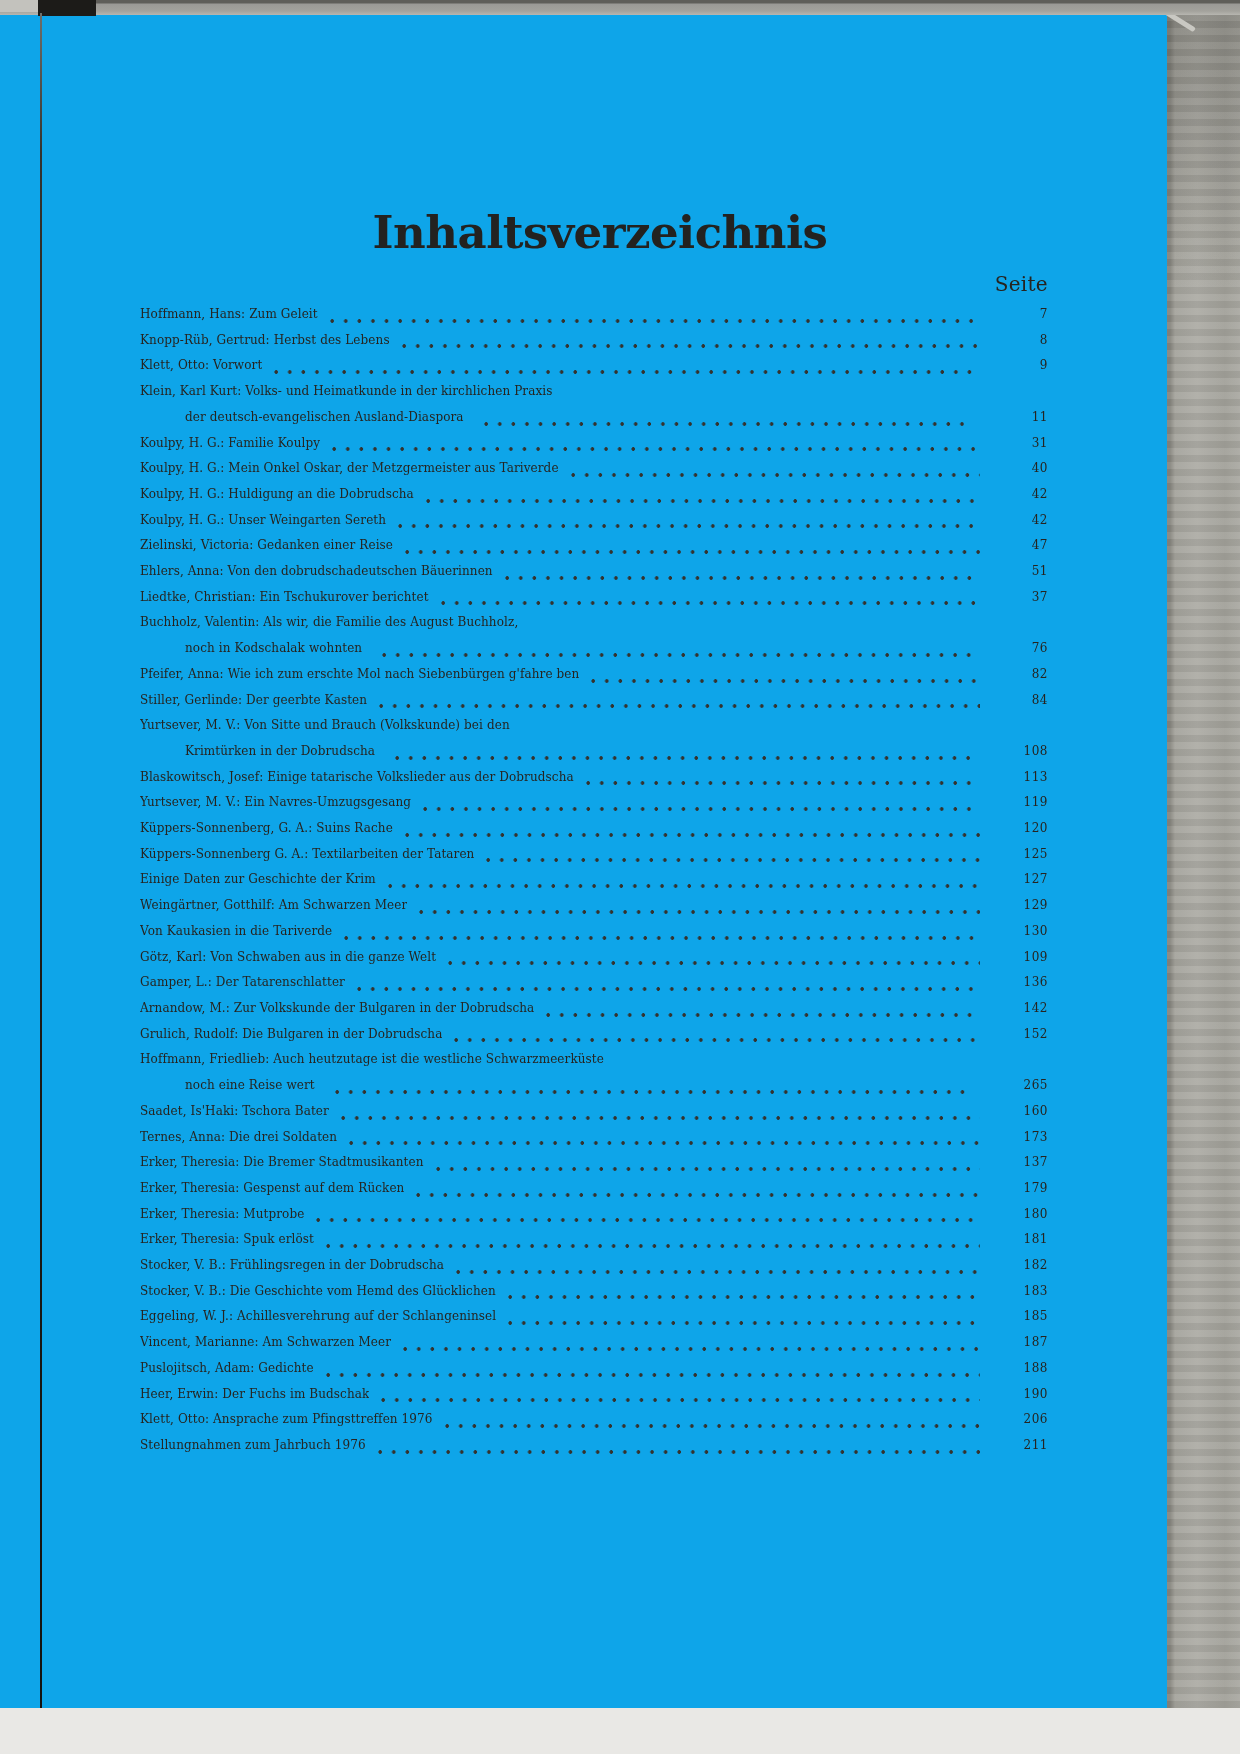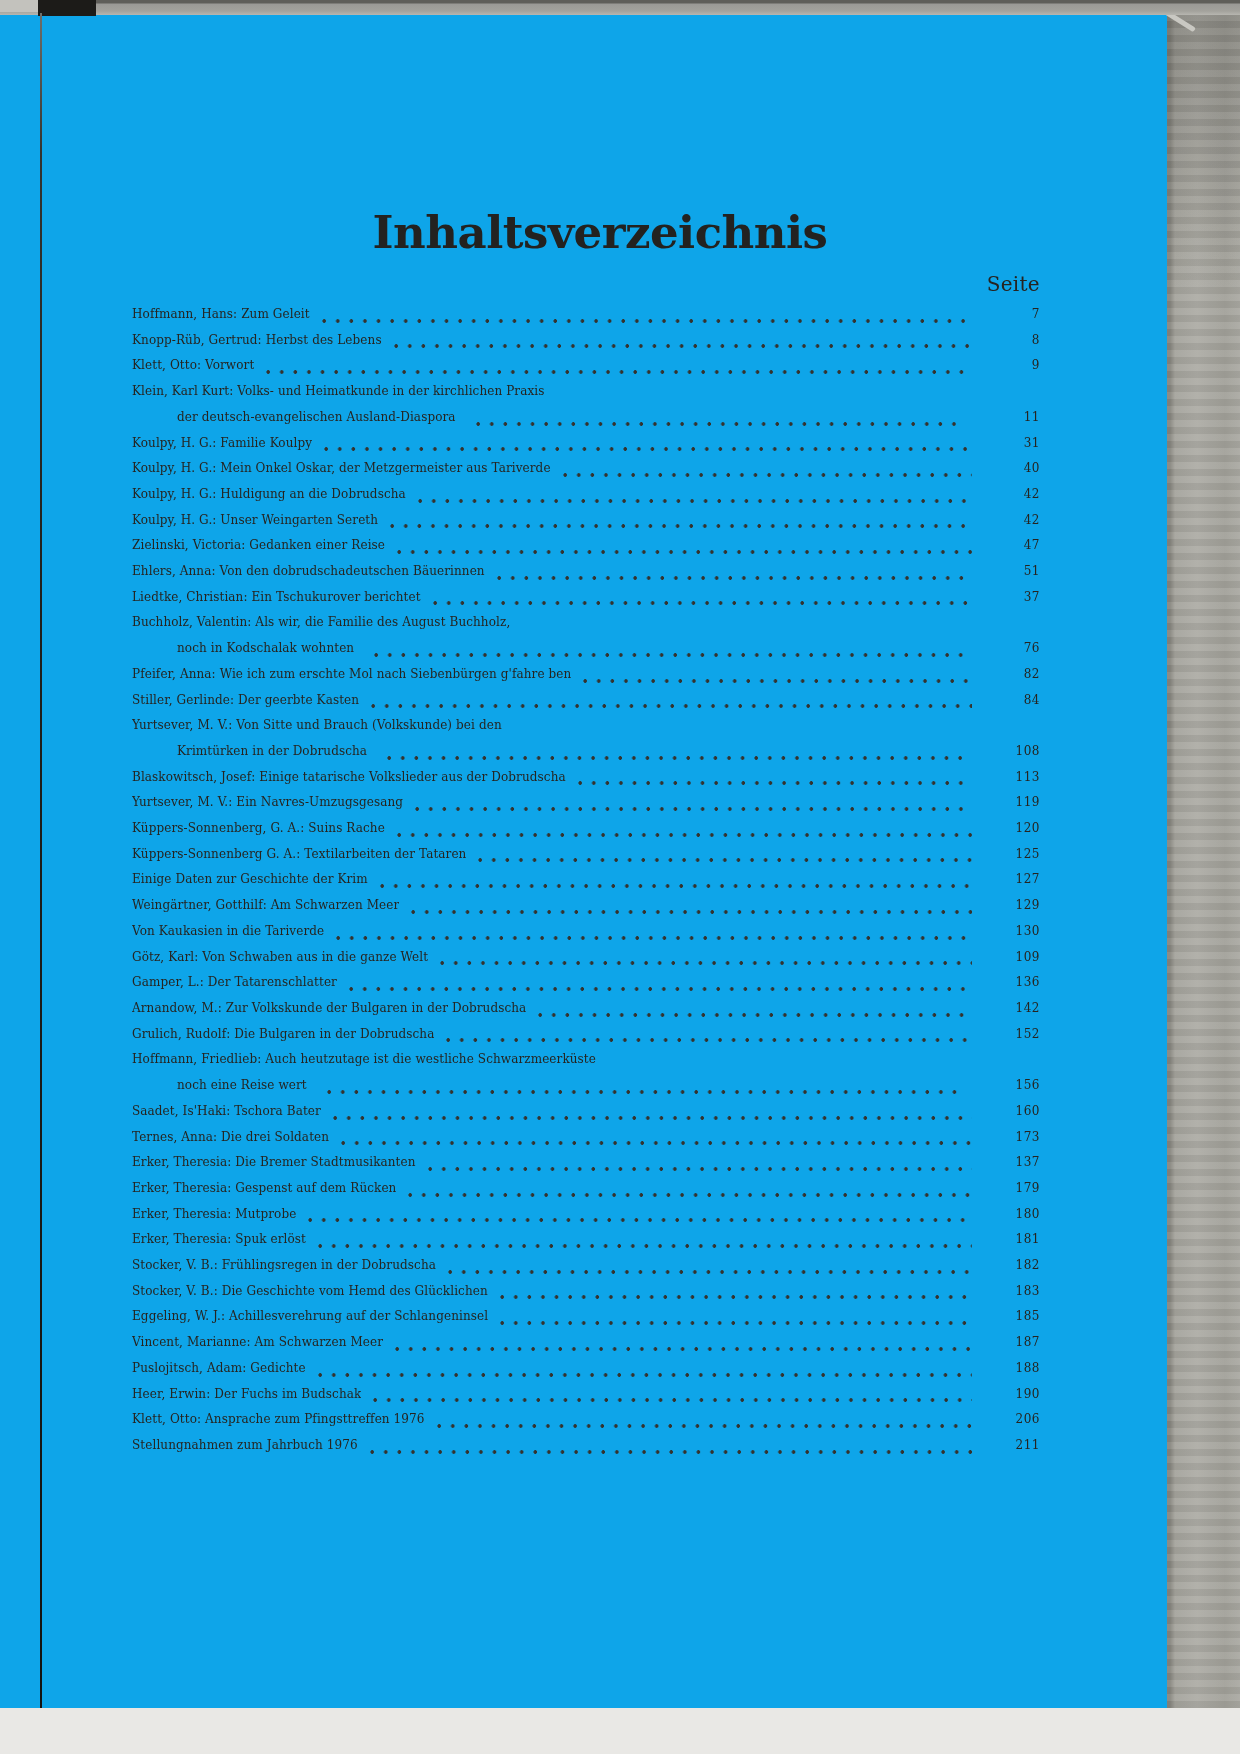--- a/index.html
+++ b/index.html
@@ -30,21 +30,21 @@
   .bottom-band{position:absolute;left:0;top:1740px;width:1240px;height:14px;background:#a6a59f;}
   .bottom-line{position:absolute;left:74px;top:1736px;width:1120px;height:5px;background:#403f3a;}
   .bottom-curve{position:absolute;left:1188px;top:1737px;width:30px;height:5px;background:#403f3a;
     transform:rotate(38deg);transform-origin:left top;border-radius:2px;}
   .bottom-square{position:absolute;left:72px;top:1731px;width:40px;height:23px;background:#171613;}
 
   
   .title{position:absolute;left:200px;top:210px;width:800px;margin:0;
     text-align:center;font-size:45px;line-height:1;font-weight:bold;
     letter-spacing:-0.5px;color:#232220;}
-  .toc{position:absolute;left:132px;top:271px;width:908px;}
+  .toc{position:absolute;left:140px;top:271px;width:908px;}
   .seite{text-align:right;font-size:20px;line-height:26px;margin-bottom:5px;letter-spacing:.3px;}
   .entry{margin:0;}
   .line{display:flex;align-items:center;line-height:25.7px;font-size:12px;white-space:nowrap;}
   .line.cont{padding-left:45px;gap:8px;}
   .txt{flex:0 1 auto;overflow:hidden;letter-spacing:.1px;}
   .leader{flex:1 1 auto;min-width:22px;height:6px;align-self:flex-end;
     margin:0 16px 4px 12px;
     background-image:radial-gradient(circle at 2.2px 3px,#34332f 1.55px,rgba(0,0,0,0) 2.05px);
     background-size:13.6px 6px;background-repeat:repeat-x;}
   .pg{flex:0 0 52px;text-align:right;letter-spacing:.5px;}
@@ -270,21 +270,21 @@
 </div>
         <div class="entry">
   <div class="line">
     <span class="txt">Hoffmann, Friedlieb: Auch heutzutage ist die westliche Schwarzmeerküste</span>
 
   </div>
 
   <div class="line cont">
     <span class="txt">noch eine Reise wert</span>
     <span class="leader"></span>
-    <span class="pg">156</span>
+    <span class="pg">265</span>
   </div>
 </div>
         <div class="entry">
   <div class="line">
     <span class="txt">Saadet, Is'Haki: Tschora Bater</span>
     <span class="leader"></span>
     <span class="pg">160</span>
   </div>
 </div>
         <div class="entry">

